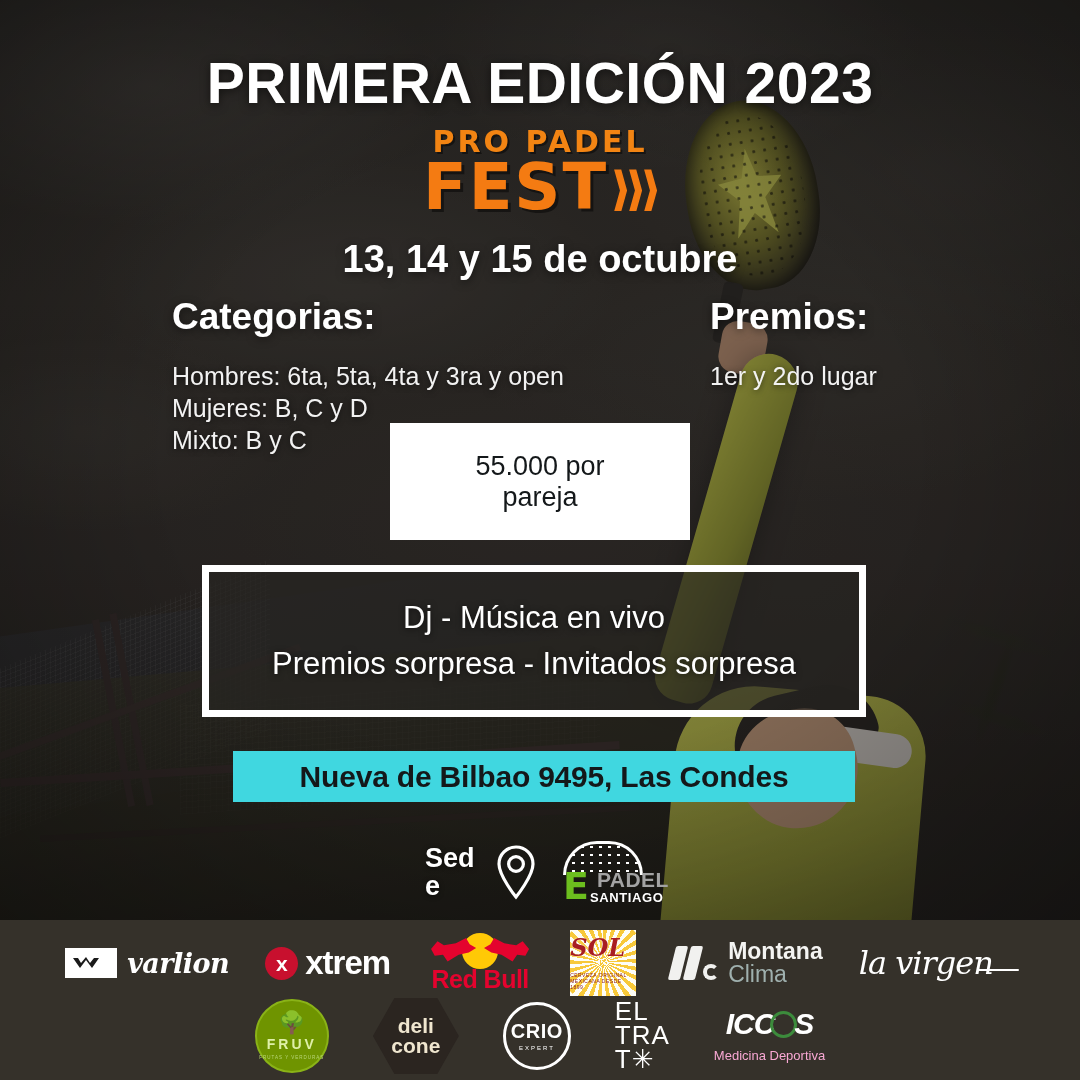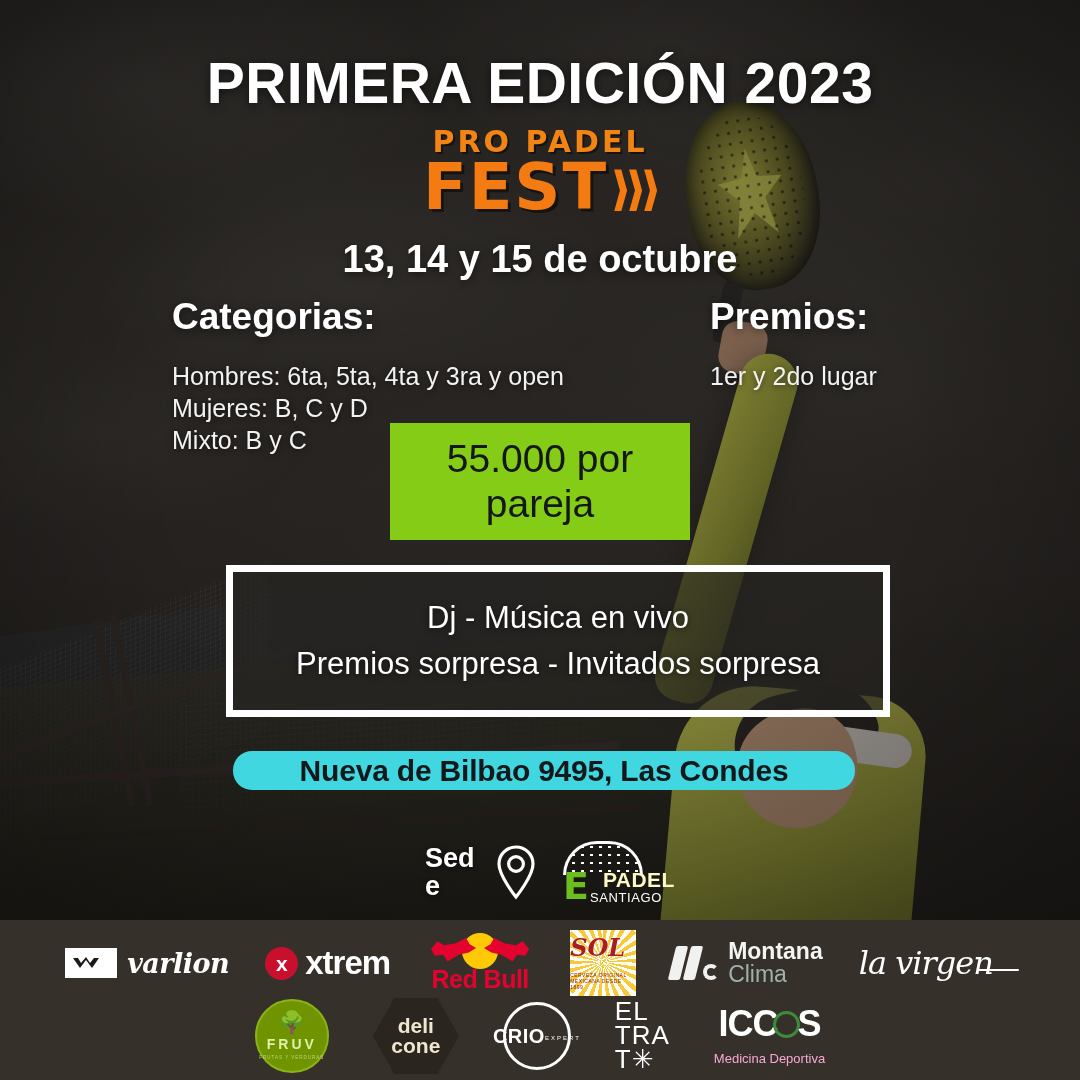--- a/index.html
+++ b/index.html
@@ -198,44 +198,42 @@
     text-shadow:0 1px 6px rgba(0,0,0,.6);
   }
   .prem-list {
     position:absolute; top:360px; left:710px;
     font-size:25px; line-height:1.28; color:#f2f2f2;
     text-shadow:0 1px 6px rgba(0,0,0,.6);
   }
 
   .price-box {
     position:absolute; left:390px; top:423px; width:300px; height:117px;
-    background:#84cc16;
+    background:#ffffff;
     display:flex; align-items:center; justify-content:center;
     text-align:center;
-    color:#14181a; font-size:39px; line-height:1.14;
+    color:#14181a; font-size:27px; line-height:1.14;
     padding:15px 18px;
   }
 
   .info-box {
     position:absolute; left:202px; top:565px; width:664px; height:152px;
     border:7px solid #ffffff;
     background:rgba(38,37,34,.62);
     display:flex; flex-direction:column; align-items:center; justify-content:center;
     gap:10px;
-    margin-left:24px;
   }
   .info-line { color:#ffffff; font-size:31px; text-shadow:0 1px 6px rgba(0,0,0,.6); }
 
   .address-box {
-    position:absolute; left:233px; top:751px; width:622px; height:39px;
+    position:absolute; left:233px; top:751px; width:622px; height:51px;
     background:#40D7E0;
     display:flex; align-items:center; justify-content:center;
     color:#14181a; font-size:30px; font-weight:bold;
     letter-spacing:-.2px;
-    border-radius:19px;
   }
 
   
   .sede-row {
     position:absolute; left:425px; top:833px; width:250px; height:78px;
     display:flex; align-items:center; gap:18px;
   }
   .sede-label {
     color:#fff; font-size:27px; font-weight:bold; width:52px;
     line-height:1.05; word-break:break-all;
@@ -252,26 +250,26 @@
     border-radius:42px 42px 0 0;
     background-image:radial-gradient(circle, #ffffff 1.2px, transparent 1.5px);
     background-size:9px 8px; background-position:3px 7px;
   }
   .epadel-E {
     position:absolute; left:8px; top:26px;
     color:#6CBE1E; font-size:38px; font-weight:bold; line-height:1;
     font-family:"DejaVu Sans", sans-serif;
   }
   .epadel-padel {
-    position:absolute; left:48px; top:28px;
-    color:#fef9c3; font-size:21px; font-weight:bold; letter-spacing:.4px; line-height:1;
+    position:absolute; left:42px; top:28px;
+    color:#a3a3a3; font-size:21px; font-weight:bold; letter-spacing:.4px; line-height:1;
   }
   .epadel-santiago {
     position:absolute; left:35px; top:50px;
-    color:#fff; font-size:13px; font-weight:normal; letter-spacing:.6px; line-height:1;
+    color:#fff; font-size:13px; font-weight:bold; letter-spacing:.6px; line-height:1;
   }
 
   
   .sponsor-strip {
     position:absolute; left:0; bottom:0; width:1080px; height:160px;
     background:#35312A;
   }
   .sp-row {
     position:absolute; left:0; width:100%;
     display:flex; align-items:center; justify-content:center;
@@ -366,21 +364,21 @@
   .delicone {
     width:86px; height:76px; background:#2B2520;
     clip-path:polygon(25% 0,75% 0,100% 50%,75% 100%,25% 100%,0 50%);
     flex-direction:column; gap:0;
   }
   .dc-1 { color:#EFE6CF; font-size:21px; font-weight:bold; line-height:.95; }
   .dc-2 { color:#EFE6CF; font-size:21px; font-weight:bold; line-height:.95; }
   
   .crio {
     width:68px; height:68px; border-radius:50%; border:3px solid #fff;
-    flex-direction:row; gap:0;
+    flex-direction:column; gap:0;
   }
   .crio-1 { color:#fff; font-size:20px; font-weight:bold; letter-spacing:.5px; line-height:1;}
   .crio-2 { color:#fff; font-size:6px; letter-spacing:2px; margin-top:4px;}
   
   .pulmahue { flex-direction:column; gap:3px; }
   .pm-circle {
     width:34px; height:34px; border-radius:50%; border:2px solid #fff;
     display:flex; align-items:center; justify-content:center;
   }
   .pm-drop {
@@ -388,21 +386,21 @@
     border-radius:0 50% 50% 50%; transform:rotate(-45deg);
   }
   .pm-1 { color:#fff; font-size:14px; font-weight:bold; letter-spacing:3px; }
   .pm-2 { color:#e3e3df; font-size:6px; letter-spacing:2.4px; border-bottom:1.5px solid #fff; padding-bottom:3px;}
   
   .eltrat { flex-direction:column; align-items:flex-start; gap:0; }
   .et-l { color:#fff; font-size:26px; letter-spacing:1px; line-height:.92; font-family:"Liberation Sans", sans-serif;}
   
   .iccos { flex-direction:column; gap:0; }
   .ic-row { display:flex; align-items:center; }
-  .ic-txt { color:#fff; font-size:36px; font-weight:bold; letter-spacing:-1px; line-height:1;}
+  .ic-txt { color:#fff; font-size:30px; font-weight:bold; letter-spacing:-1px; line-height:1;font-style:italic;}
   .ic-wreath {
     width:27px; height:27px; border:3px solid #3C8B3C; border-radius:50%;
     margin:0 -3px 0 -4px;
   }
   .ic-sub { color:#f9a8d4; font-size:13px; margin-top:9px; }
 </style>
 </head>
 <body>
 
 <div id="poster">

